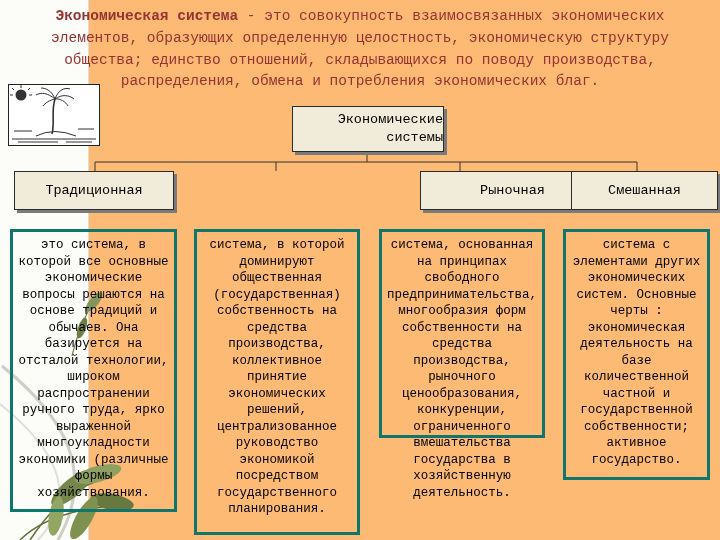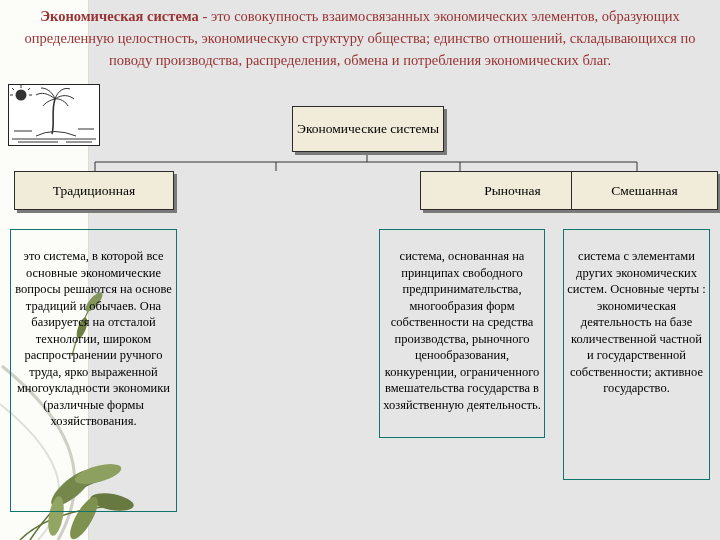--- a/index.html
+++ b/index.html
@@ -1,18 +1,18 @@
 <!DOCTYPE html>
 <html><head>
 <meta charset="utf-8">
 <style>
   html,body { margin:0; padding:0; background:#fff; }
   .slide {
-    position:relative; width:720px; height:540px; background:#e5e5e5;
-    overflow:hidden; font-family:Liberation Serif, serif; color:#000;
+    position:relative; width:720px; height:540px; background:#fdba74;
+    overflow:hidden; font-family:Liberation Mono, monospace; color:#000;
   }
   
   .left-band { position:absolute; left:0; top:0; width:88px; height:540px; background:#fcfcf8; z-index:0; }
   .left-rule { position:absolute; left:88px; top:0; width:1px; height:540px; background:#ddddd4; z-index:0; }
   .deco-bottom { position:absolute; left:0; bottom:0; z-index:0; }
   .deco-mid { position:absolute; left:66px; top:286px; z-index:0; }
 
   .header {
     position:absolute; top:6px; left:8px; width:704px; z-index:2;
     text-align:center; color:#993333; font-size:14.5px; line-height:1.5;
@@ -37,22 +37,22 @@
     background:#F1ECD9; border:1px solid #2b2b2b; box-shadow:3px 3px 0 #7a7a7a;
     display:flex; align-items:center; justify-content:center; font-size:13.5px;
   }
   .cat-1 { left:14px;  width:160px; }
   .cat-2 { left:196px; width:160px; }
   .cat-3 { left:380px; width:185px;margin-left:40px; }
   .cat-4 { left:565px; width:147px;margin-left:6px; }
 
   .desc {
     position:absolute; top:229px; z-index:2; box-sizing:border-box;
-    background:transparent; border:1px solid #0f766e;
-    font-size:12.5px; line-height:1.32; text-align:center; padding:18px 3px;
+    background:transparent; border:3px solid #0f766e;
+    font-size:12.5px; line-height:1.32; text-align:center; padding:5px 3px;
   }
   .desc-1 { left:10px;  width:167px; height:283px; }
   .desc-2 { left:194px; width:166px; height:306px; }
   .desc-3 { left:379px; width:166px; height:209px; }
   .desc-4 { left:563px; width:147px; height:251px; }
 </style>
 </head>
 <body>
 
 <div class="slide">
@@ -112,16 +112,17 @@
     </svg>
   </div>
 
   <div class="root-box">Экономические системы</div>
 
   <div class="cat cat-1">Традиционная</div>
   <div class="cat cat-3">Рыночная</div>
   <div class="cat cat-4">Смешанная</div>
 
   <div class="desc desc-1">это система, в которой все основные экономические вопросы решаются на основе традиций и обычаев. Она базируется на отсталой технологии, широком распространении ручного труда, ярко выраженной многоукладности экономики (различные формы хозяйствования.</div>
+  <div class="desc desc-2">система, в которой доминируют общественная (государственная) собственность на средства производства, коллективное принятие экономических решений, централизованное руководство экономикой посредством государственного планирования.</div>
   <div class="desc desc-3">система, основанная на принципах свободного предпринимательства, многообразия форм собственности на средства производства, рыночного ценообразования, конкуренции, ограниченного вмешательства государства в хозяйственную деятельность.</div>
   <div class="desc desc-4">система с элементами других экономических систем. Основные черты : экономическая деятельность на базе количественной частной и государственной собственности; активное государство.</div>
 
 </div>
 
 </body></html>

